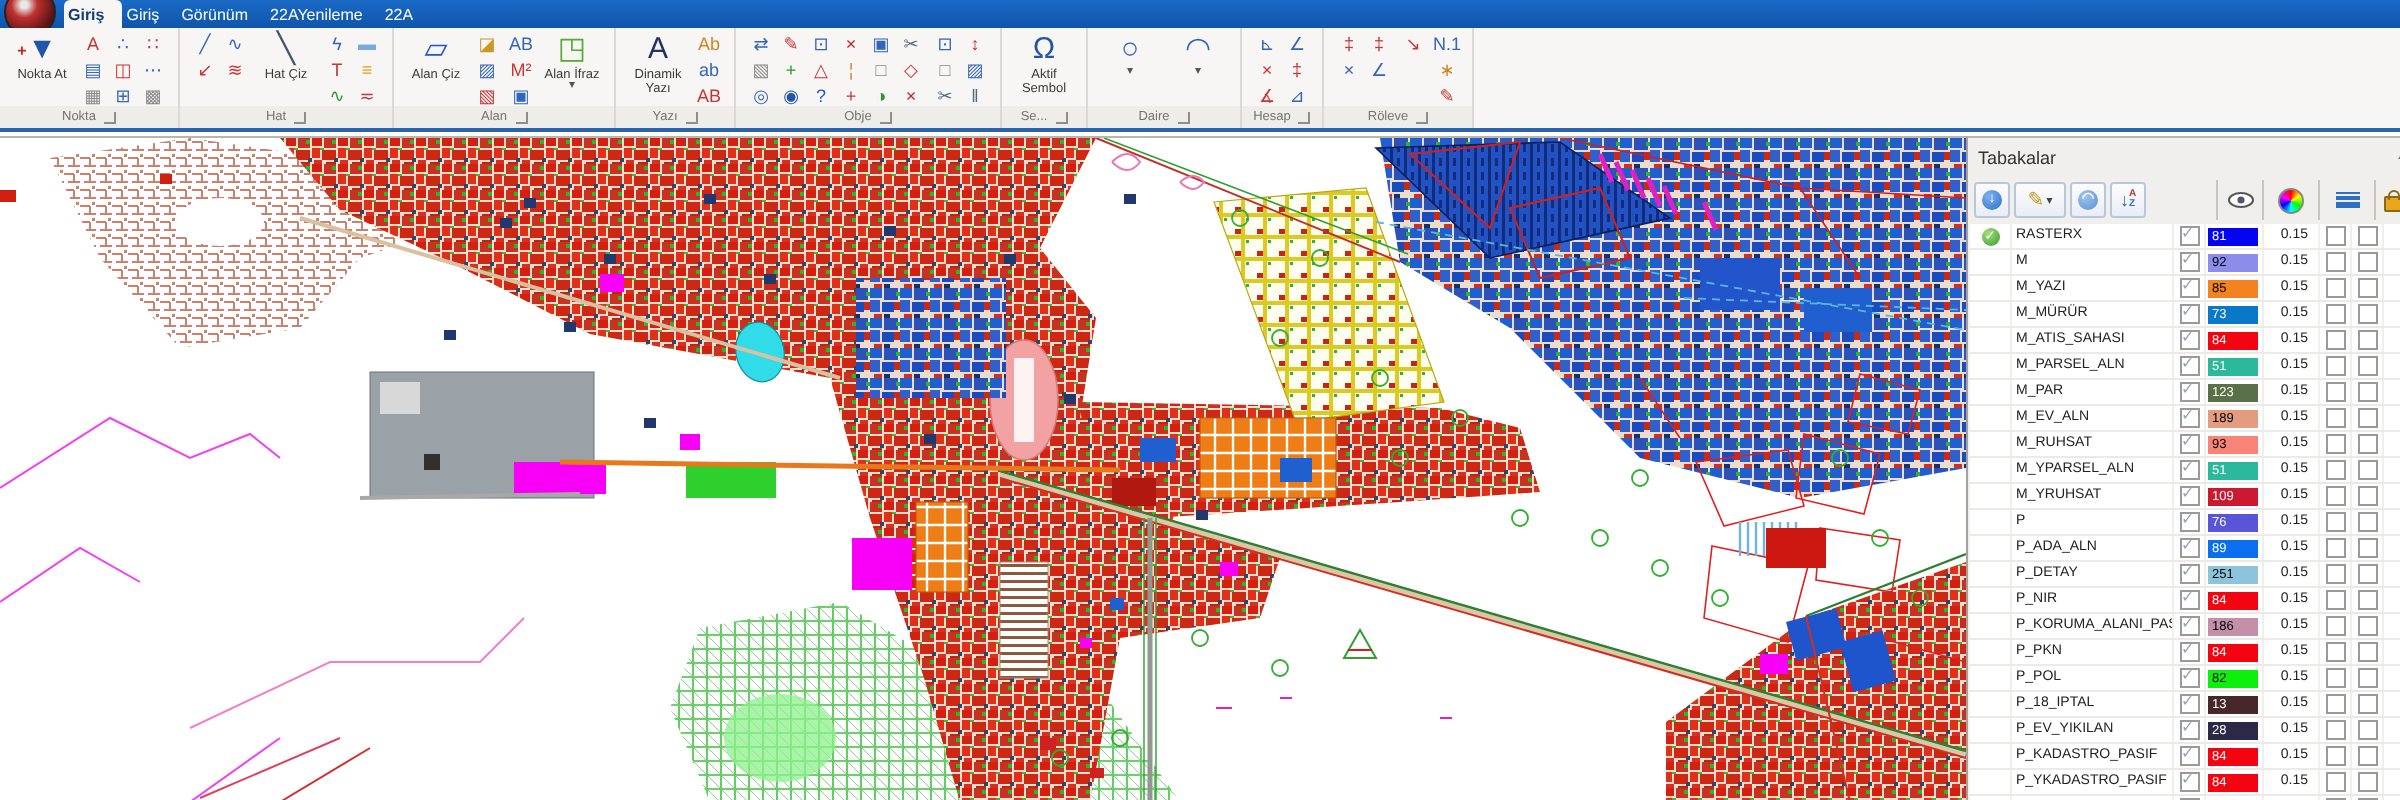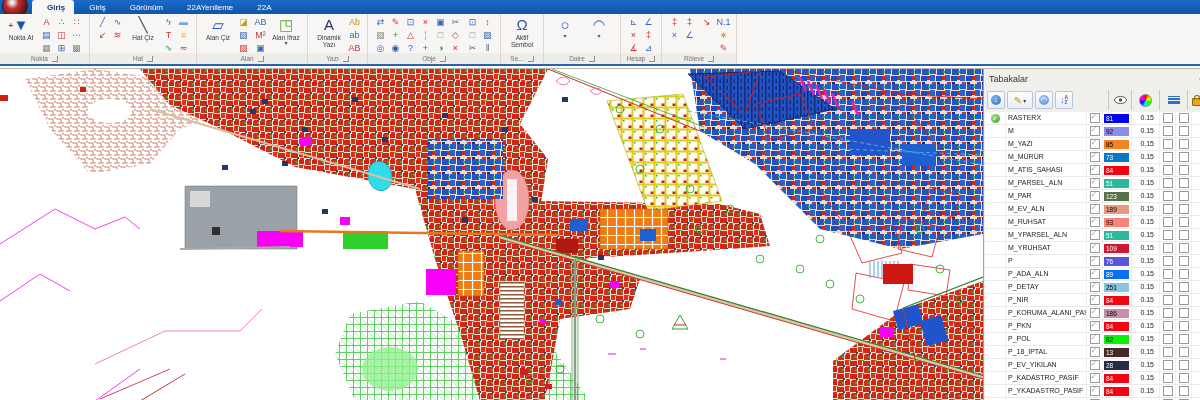--- a/index.html
+++ b/index.html
@@ -3,21 +3,21 @@
 <meta charset="utf-8">
 <style>
   html,body{margin:0;padding:0;width:1200px;height:400px;overflow:hidden;
     font-family:"Liberation Sans",sans-serif;background:#fff;}
   
   #titlebar{position:absolute;left:0;top:0;width:1200px;height:14px;background:linear-gradient(#1a6ac6,#0f55ab);}
   #applogo{position:absolute;left:2px;top:-7px;width:24px;height:24px;border-radius:50%;
     background:radial-gradient(circle at 38% 35%,#e8e8e8 8%,#c03030 30%,#5a1414 70%,#2a2038 100%);
     border:1px solid #222;}
   #tabs{position:absolute;left:32px;top:0;height:14px;display:flex;}
-  .tab{padding:1px 9px 0 15px;font-size:8px;color:#fff;line-height:13px;white-space:nowrap;}
+  .tab{padding:1px 9px 0 2px;font-size:8px;color:#fff;line-height:13px;white-space:nowrap;}
   .tab.active{background:#f7f6f4;color:#123d7a;border-radius:3px 3px 0 0;font-weight:bold;}
   
   #ribbon{position:absolute;left:0;top:14px;width:1200px;height:52px;background:#f7f6f4;
     border-bottom:2px solid #2a63ae;box-sizing:border-box;display:flex;align-items:stretch;}
   .rb-group{position:relative;display:flex;align-items:flex-start;padding:2px 4px 12px 4px;
     border-right:1px solid #dcd9d4;}
   .rb-glabel{position:absolute;left:0;right:0;bottom:0;height:11px;background:#efede9;
     font-size:6.5px;color:#76736e;display:flex;align-items:center;justify-content:center;gap:4px;}
   .rb-launcher{width:5px;height:5px;border-left:1px solid #918e88;border-bottom:1px solid #918e88;
     display:inline-block;transform:rotate(-90deg);}

